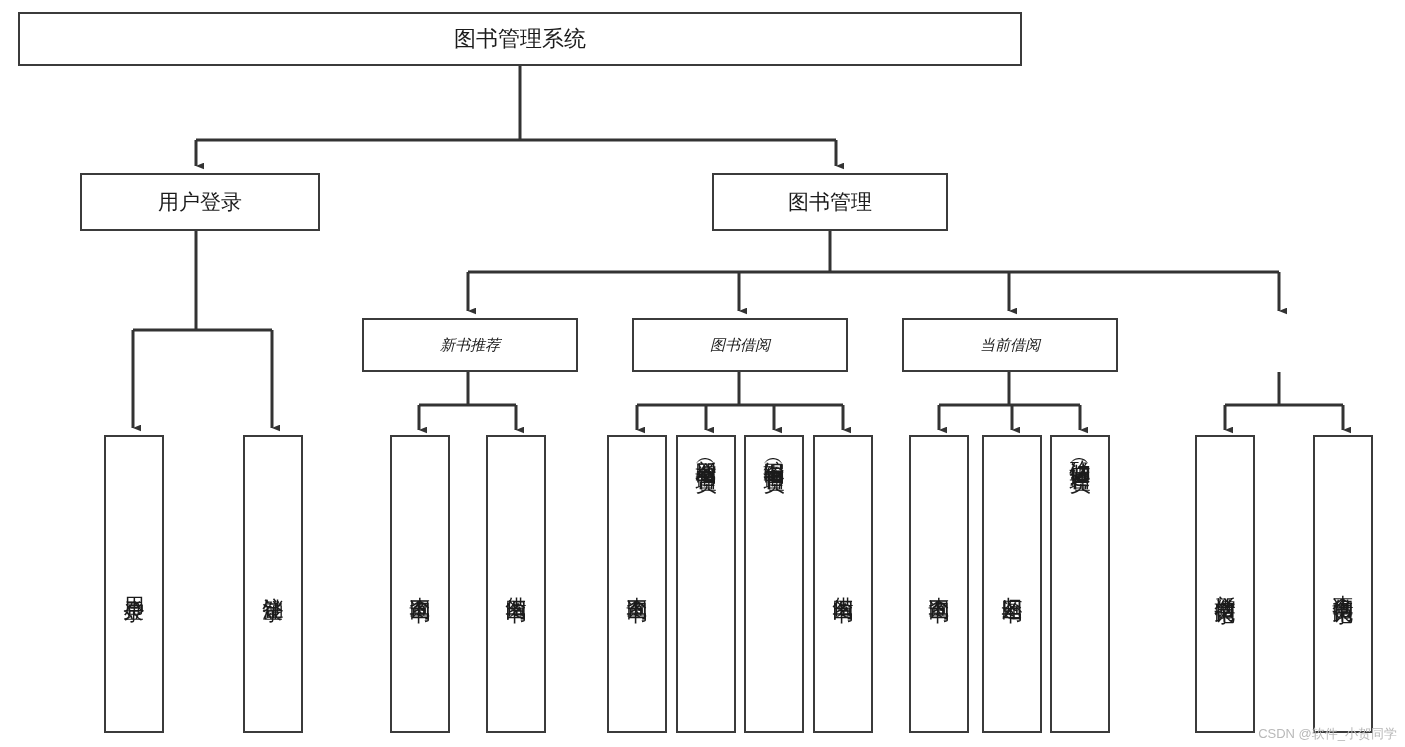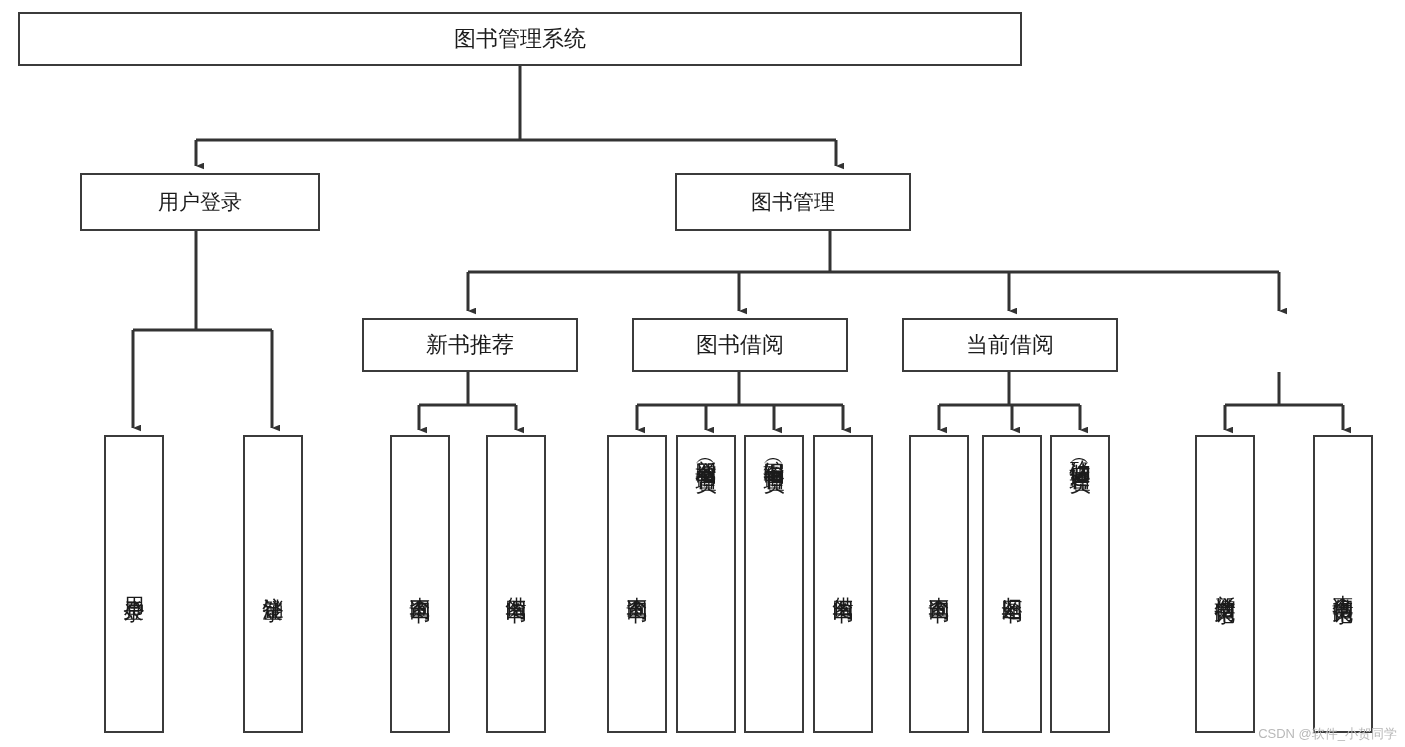--- a/index.html
+++ b/index.html
@@ -38,21 +38,22 @@
     z-index: 2;
   }
   .node.root {
     font-size: 22px;
     text-align: right;
   }
   .node.lvl2 {
     font-size: 21px;
   }
   .node.lvl3 {
-    font-size: 22px;
+    font-size: 15px;
+    font-style: italic;
   }
   .node.leaf {
     font-size: 21px;
     writing-mode: vertical-rl;
     text-orientation: upright;
     letter-spacing: 2px;
     line-height: 1.05;
     padding: 6px 0;
   }
   .node.leaf.top-aligned {
@@ -127,21 +128,21 @@
     </g>
   </svg>
 
   <div class="node root" style="left:18px; top:12px; width:1004px; height:54px;">
     <span class="node-label">图书管理系统</span>
   </div>
 
   <div class="node lvl2" style="left:80px; top:173px; width:240px; height:58px;">
     <span class="node-label">用户登录</span>
   </div>
-  <div class="node lvl2" style="left:675px; top:173px; width:236px; height:58px;">
+  <div class="node lvl2" style="left:712px; top:173px; width:236px; height:58px;">
     <span class="node-label">图书管理</span>
   </div>
 
   <div class="node lvl3" style="left:362px; top:318px; width:216px; height:54px;">
     <span class="node-label">新书推荐</span>
   </div>
   <div class="node lvl3" style="left:632px; top:318px; width:216px; height:54px;">
     <span class="node-label">图书借阅</span>
   </div>
   <div class="node lvl3" style="left:902px; top:318px; width:216px; height:54px;">

